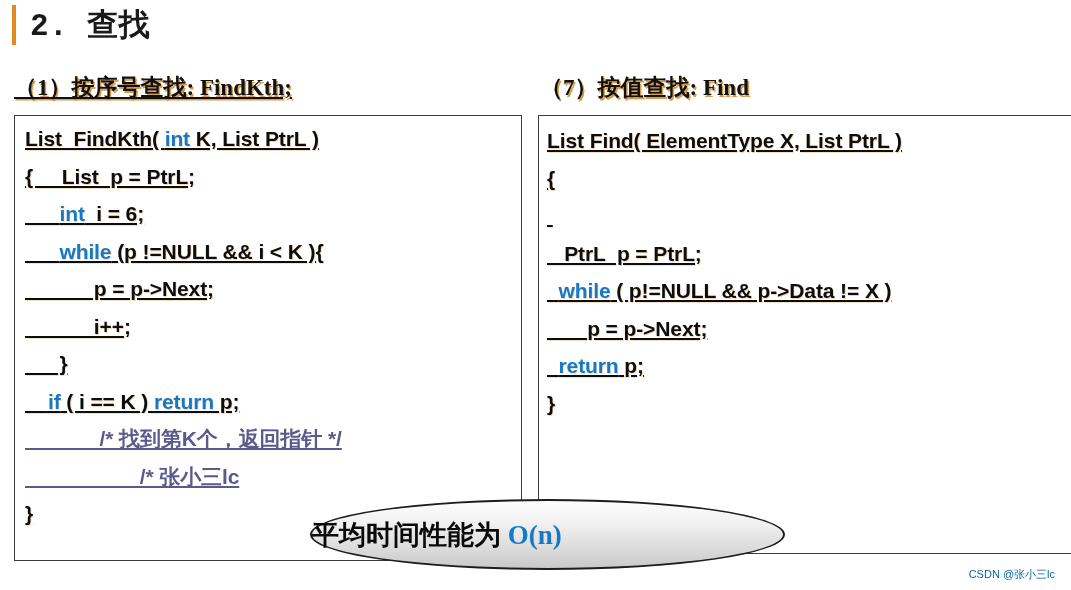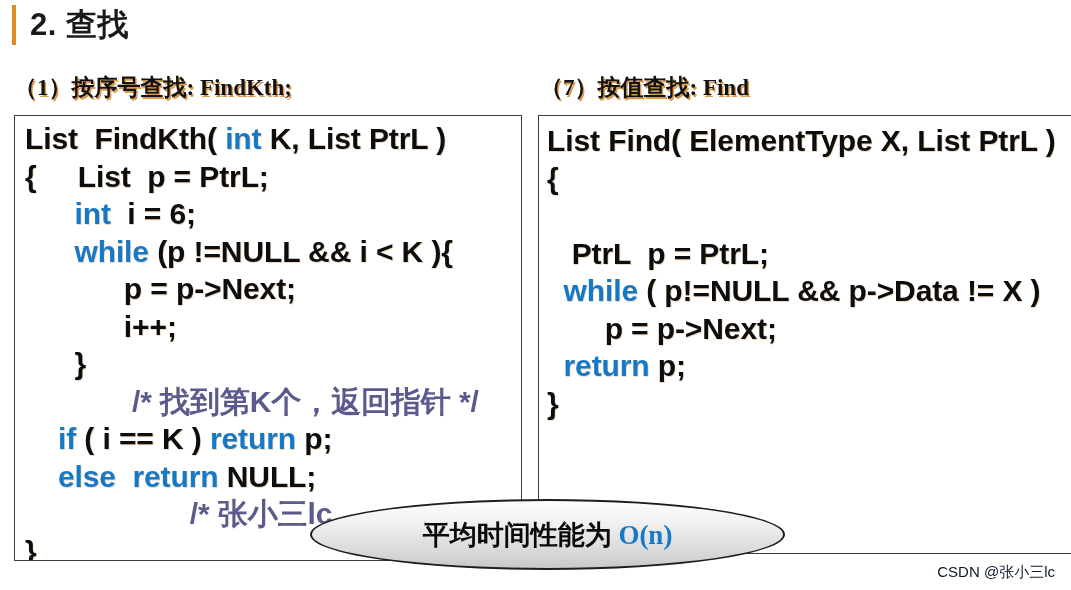--- a/index.html
+++ b/index.html
@@ -26,39 +26,39 @@
     align-items: center;
   }
   #title-accent {
     width: 4px;
     height: 40px;
     background: #E08A22;
     margin-left: 12px;
     margin-right: 14px;
   }
   #page-title {
-    font-family: Liberation Sans, sans-serif;
+    font-family: Liberation Mono, monospace;
     font-weight: bold;
     font-size: 31px;
     color: #1a1a1a;
     letter-spacing: 0.5px;
     white-space: nowrap;
   }
 
   
   .subheading {
     position: absolute;
     font-family: "Liberation Serif", serif;
     font-weight: bold;
     font-size: 23px;
     color: #111111;
     white-space: nowrap;
     text-shadow: 1.5px 1.5px 0 rgba(214,138,40,0.85);
   }
-  #subheading-left  { left: 14px;  top: 72px; }
+  #subheading-left  { left: 14px;  top: 72px; text-decoration: underline; }
   #subheading-right { left: 540px; top: 72px; }
 
   
   .code-box {
     position: absolute;
     border: 1.5px solid #3b3b4a;
     background: #ffffff;
     box-sizing: border-box;
     overflow: hidden;
   }
@@ -74,26 +74,27 @@
     width: 545px;
     height: 439px;
   }
   .code-lines {
     position: relative;
     padding: 4px 0 0 0;
   }
   .code-line {
     font-family: "Liberation Sans", sans-serif;
     font-weight: bold;
-    font-size: 30px;
+    font-size: 21px;
     line-height: 37.5px;
     color: #0d0d0d;
     white-space: pre;
     letter-spacing: -0.1px;
     text-shadow: 0.8px 0.8px 0 rgba(200,130,40,0.30);
+    text-decoration: underline;
   }
   .kw      { color: #1679C8; }
   .comment {
     color: #5a5a8c;
     font-family: "Liberation Sans", sans-serif;
     font-weight: bold;
     text-shadow: none;
   }
   #code-box-left  .code-line { padding-left: 10px; }
   #code-box-right .code-line { padding-left: 8px; }
@@ -105,42 +106,41 @@
     left: 310px;
     top: 499px;
     width: 475px;
     height: 71px;
     border-radius: 50%;
     border: 2px solid #1d1d1d;
     background: linear-gradient(to bottom, #fdfdfd 0%, #f2f2f2 30%, #d9d9d9 75%, #c9c9c9 100%);
     box-sizing: border-box;
     display: flex;
     align-items: center;
-    justify-content: center;
   }
   #callout-text {
     font-family: "Liberation Serif", serif;
     font-weight: bold;
     font-size: 27px;
     color: #0a0a0a;
     white-space: nowrap;
   }
   #callout-text .bigo {
     color: #1679C8;
     font-family: "Liberation Serif", serif;
   }
 
   
   #watermark {
     position: absolute;
     right: 16px;
     bottom: 8px;
     font-family: "Liberation Sans", sans-serif;
-    font-size: 15px;
-    color: #0f172a;
+    font-size: 11px;
+    color: #0369a1;
     white-space: nowrap;
     margin-top: 9px;
   }
 </style>
 </head>
 <body>
 
 <div id="title-row">
   <div id="title-accent"></div>
   <div id="page-title">2. 查找</div>
@@ -152,23 +152,22 @@
 
 <div class="code-box" id="code-box-left">
   <div class="code-lines">
     <div class="code-line"><span>List  FindKth( </span><span class="kw">int</span><span> K, List PtrL )</span></div>
     <div class="code-line"><span>{     List  p = PtrL;</span></div>
     <div class="code-line"><span>      </span><span class="kw">int</span><span>  i = 6;</span></div>
     <div class="code-line"><span>      </span><span class="kw">while</span><span> (p !=NULL &amp;&amp; i &lt; K ){</span></div>
     <div class="code-line"><span>            p = p-&gt;Next;</span></div>
     <div class="code-line"><span>            i++;</span></div>
     <div class="code-line"><span>      }</span></div>
+    <div class="code-line"><span>    </span><span class="kw">if</span><span> ( i == K ) </span><span class="kw">return</span><span> p;</span></div>
     <div class="code-line comment">             /* 找到第K个，返回指针 */</div>
-    <div class="code-line"><span>    </span><span class="kw">if</span><span> ( i == K ) </span><span class="kw">return</span><span> p;</span></div>
-    <div class="code-line"><span>    </span><span class="kw">else</span><span>  </span><span class="kw">return</span><span> NULL;</span></div>
     <div class="code-line comment">                    /* 张小三lc</div>
     <div class="code-line"><span>}</span></div>
   </div>
 </div>
 
 <div class="code-box" id="code-box-right">
   <div class="code-lines">
     <div class="code-line"><span>List Find( ElementType X, List PtrL )</span></div>
     <div class="code-line"><span>{</span></div>
     <div class="code-line"><span> </span></div>

